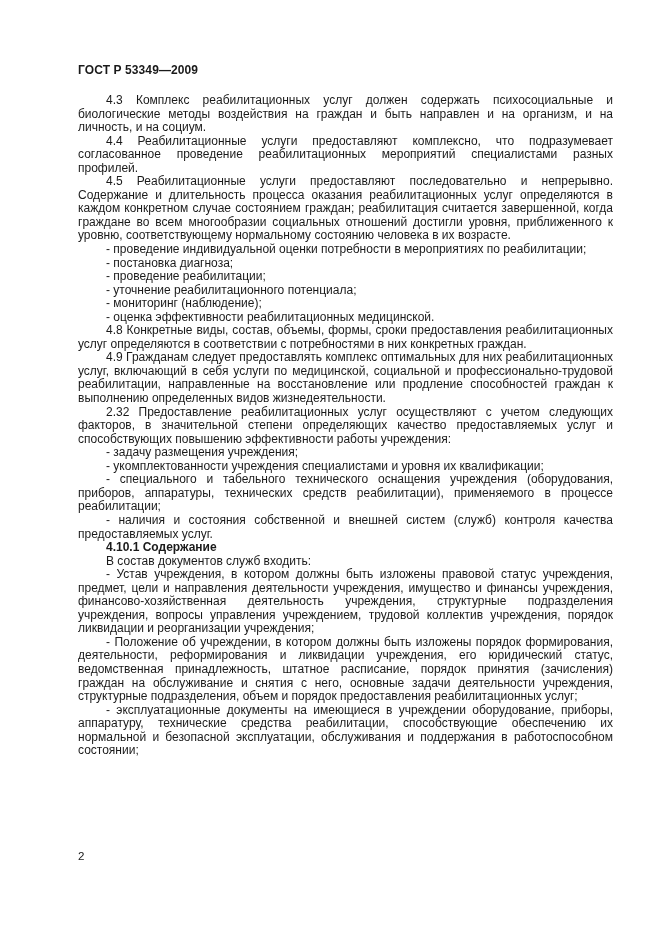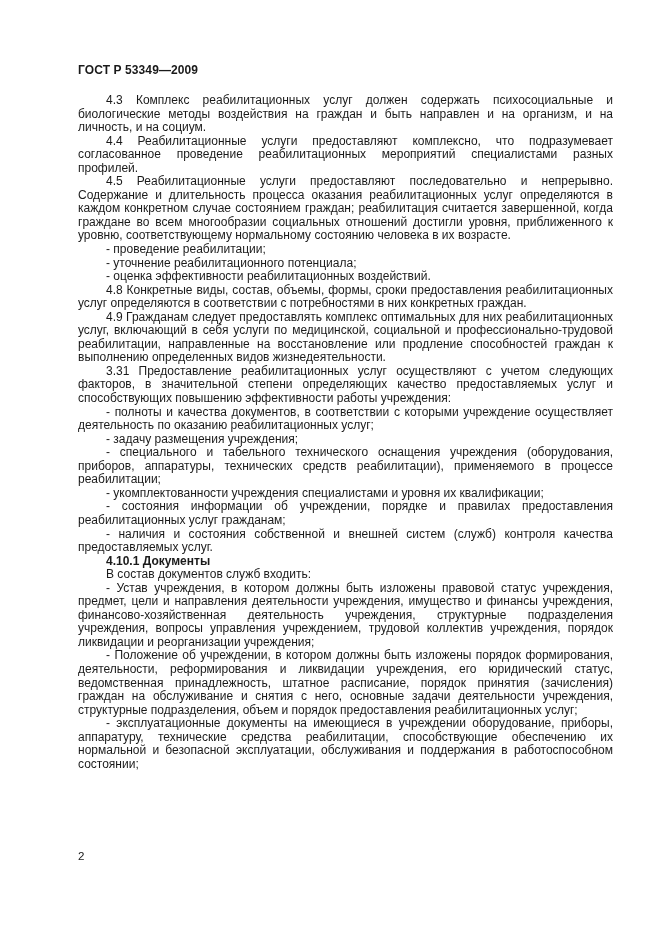--- a/index.html
+++ b/index.html
@@ -13,32 +13,33 @@
 </style>
 </head>
 <body>
 
 <div class="header">ГОСТ Р 53349—2009</div>
 
 <div class="body">
   <p>4.3 Комплекс реабилитационных услуг должен содержать психосоциальные и биологические методы воздействия на граждан и быть направлен и на организм, и на личность, и на социум.</p>
   <p>4.4 Реабилитационные услуги предоставляют комплексно, что подразумевает согласованное проведение реабилитационных мероприятий специалистами разных профилей.</p>
   <p>4.5 Реабилитационные услуги предоставляют последовательно и непрерывно. Содержание и длительность процесса оказания реабилитационных услуг определяются в каждом конкретном случае состоянием граждан; реабилитация считается завершенной, когда граждане во всем многообразии социальных отношений достигли уровня, приближенного к уровню, соответствующему нормальному состоянию человека в их возрасте.</p>
+  <p>- проведение индивидуальной оценки потребности в мероприятиях по реабилитации;</p>
+  <p>- постановка диагноза;</p>
   <p>- проведение реабилитации;</p>
   <p>- уточнение реабилитационного потенциала;</p>
-  <p>- оценка эффективности реабилитационных воздействий.</p>
+  <p>- мониторинг (наблюдение);</p>
+  <p>- оценка эффективности реабилитационных медицинской.</p>
   <p>4.8 Конкретные виды, состав, объемы, формы, сроки предоставления реабилитационных услуг определяются в соответствии с потребностями в них конкретных граждан.</p>
   <p>4.9 Гражданам следует предоставлять комплекс оптимальных для них реабилитационных услуг, включающий в себя услуги по медицинской, социальной и профессионально-трудовой реабилитации, направленные на восстановление или продление способностей граждан к выполнению определенных видов жизнедеятельности.</p>
-  <p>3.31 Предоставление реабилитационных услуг осуществляют с учетом следующих факторов, в значительной степени определяющих качество предоставляемых услуг и способствующих повышению эффективности работы учреждения:</p>
-  <p>- полноты и качества документов, в соответствии с которыми учреждение осуществляет деятельность по оказанию реабилитационных услуг;</p>
+  <p>2.32 Предоставление реабилитационных услуг осуществляют с учетом следующих факторов, в значительной степени определяющих качество предоставляемых услуг и способствующих повышению эффективности работы учреждения:</p>
   <p>- задачу размещения учреждения;</p>
+  <p>- укомплектованности учреждения специалистами и уровня их квалификации;</p>
   <p>- специального и табельного технического оснащения учреждения (оборудования, приборов, аппаратуры, технических средств реабилитации), применяемого в процессе реабилитации;</p>
-  <p>- укомплектованности учреждения специалистами и уровня их квалификации;</p>
-  <p>- состояния информации об учреждении, порядке и правилах предоставления реабилитационных услуг гражданам;</p>
   <p>- наличия и состояния собственной и внешней систем (служб) контроля качества предоставляемых услуг.</p>
-  <p class="bold">4.10.1 Документы</p>
+  <p class="bold">4.10.1 Содержание</p>
   <p>В состав документов служб входить:</p>
   <p>- Устав учреждения, в котором должны быть изложены правовой статус учреждения, предмет, цели и направления деятельности учреждения, имущество и финансы учреждения, финансово-хозяйственная деятельность учреждения, структурные подразделения учреждения, вопросы управления учреждением, трудовой коллектив учреждения, порядок ликвидации и реорганизации учреждения;</p>
   <p>- Положение об учреждении, в котором должны быть изложены порядок формирования, деятельности, реформирования и ликвидации учреждения, его юридический статус, ведомственная принадлежность, штатное расписание, порядок принятия (зачисления) граждан на обслуживание и снятия с него, основные задачи деятельности учреждения, структурные подразделения, объем и порядок предоставления реабилитационных услуг;</p>
   <p>- эксплуатационные документы на имеющиеся в учреждении оборудование, приборы, аппаратуру, технические средства реабилитации, способствующие обеспечению их нормальной и безопасной эксплуатации, обслуживания и поддержания в работоспособном состоянии;</p>
 </div>
 
 <div class="pagenum">2</div>
 
 </body></html>

